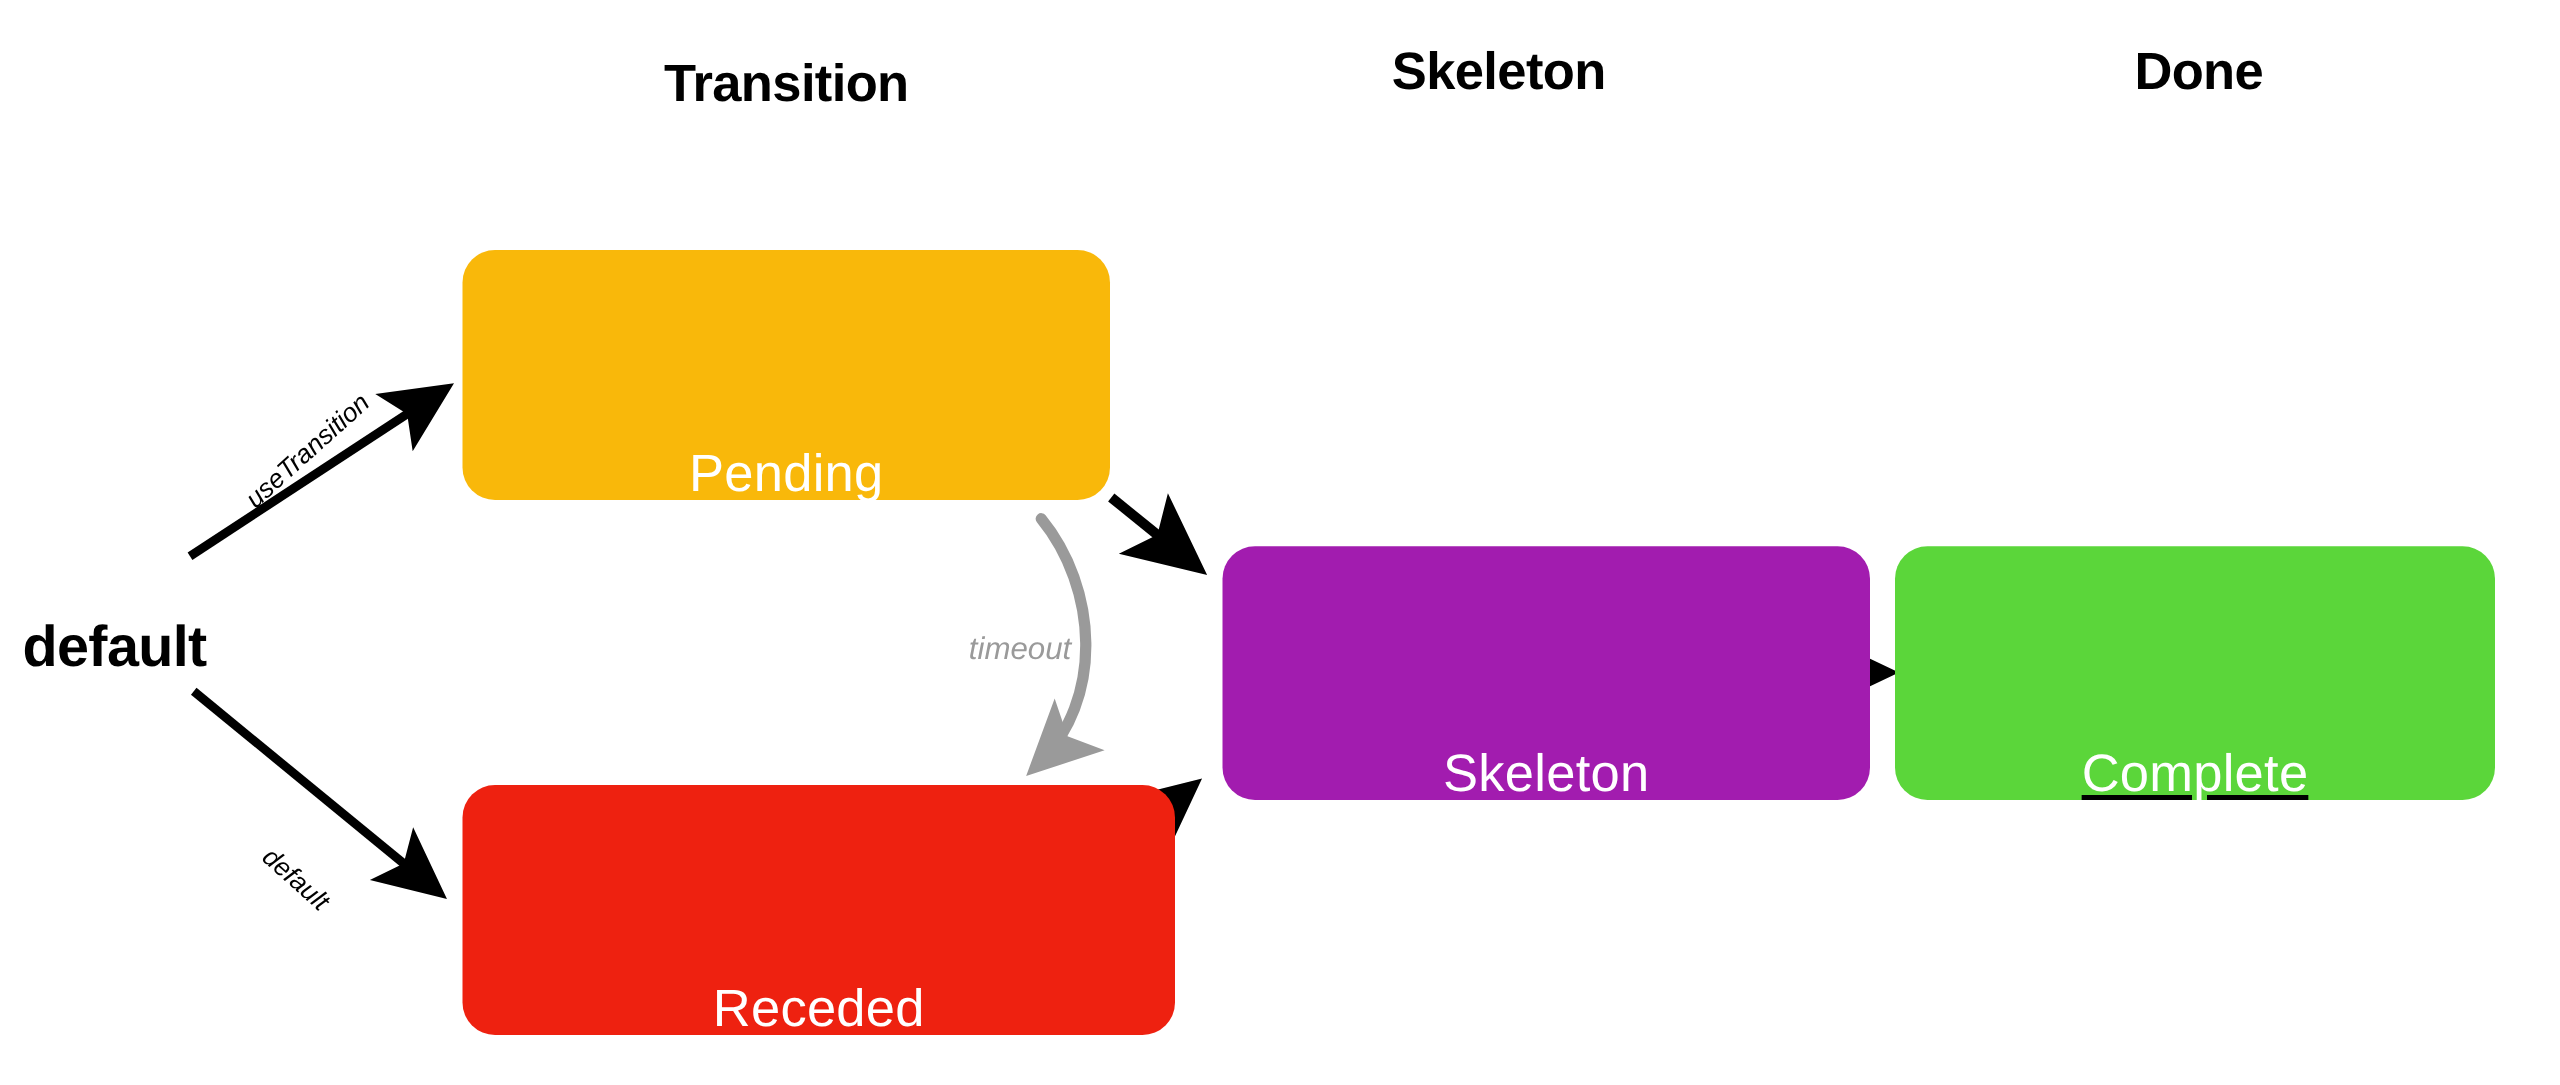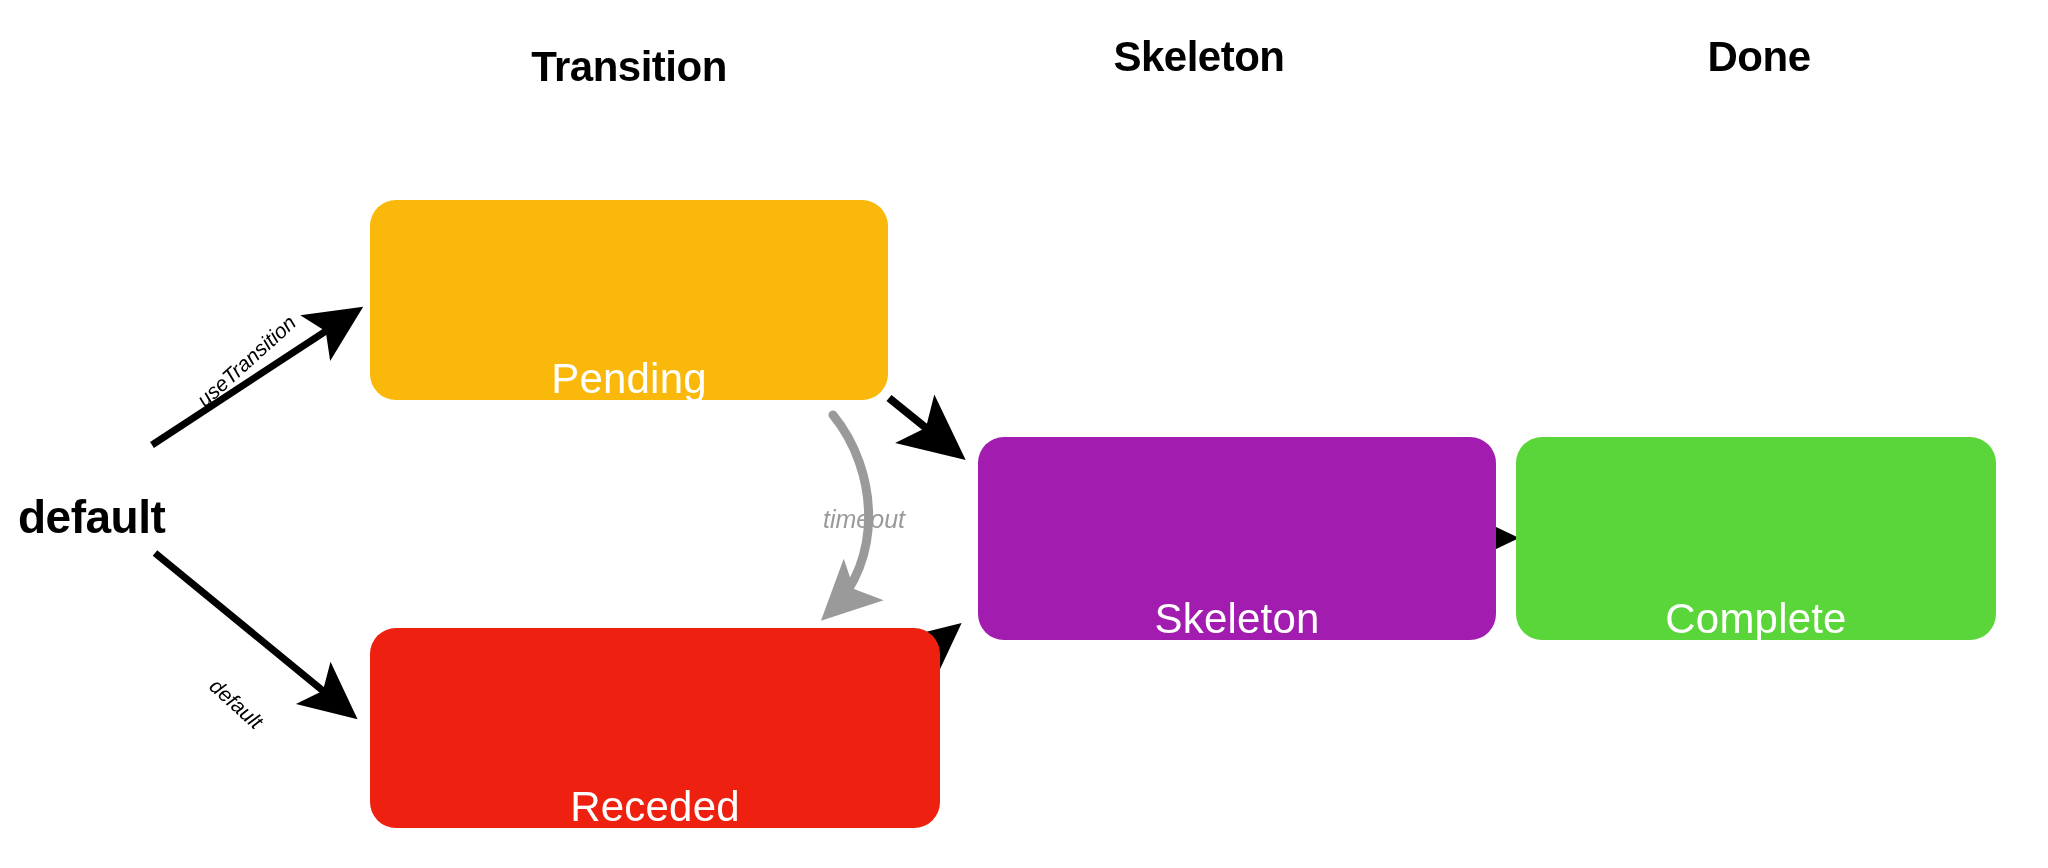--- a/index.html
+++ b/index.html
@@ -65,21 +65,20 @@
     font-style: italic;
     font-size: 21px;
     color: #000000;
     white-space: nowrap;
     line-height: 1;
   }
   #label-timeout {
     color: #9a9a9a;
     font-size: 25px;
     font-style: italic;
-    margin-left: 48px;
   }
   
   #arrow-layer {
     position: absolute;
     left: 0;
     top: 0;
     width: 2048px;
     height: 868px;
     pointer-events: none;
   }
@@ -139,21 +138,21 @@
   </div>
 
   <div class="state-box" style="left:370px; top:628px; width:570px; height:200px; background:#EE2110;">
     <span class="state-label">Receded</span>
   </div>
 
   <div class="state-box" style="left:942px; top:437px; width:518px; height:203px; background:#a21caf;margin-left:36px;">
     <span class="state-label">Skeleton</span>
   </div>
 
-  <div class="state-box" style="left:1516px; top:437px; width:480px; height:203px; background:#5BD63A;">
+  <div class="state-box" style="left:1516px; top:437px; width:480px; height:203px; background:#5BD63A;text-decoration:underline;">
     <span class="state-label">Complete</span>
   </div>
 
   <div id="setstate-label" style="left:18px; top:494px;">default</div>
 
   <div class="edge-label" id="label-usetransition" style="left:200px; top:392px; transform-origin: left center; transform: rotate(-42deg);">useTransition</div>
 
   <div class="edge-label" id="label-default" style="left:213px; top:672px; transform-origin: left center; transform: rotate(42deg);">default</div>
 
   <div class="edge-label" id="label-timeout" style="left:775px; top:507px;">timeout</div>

